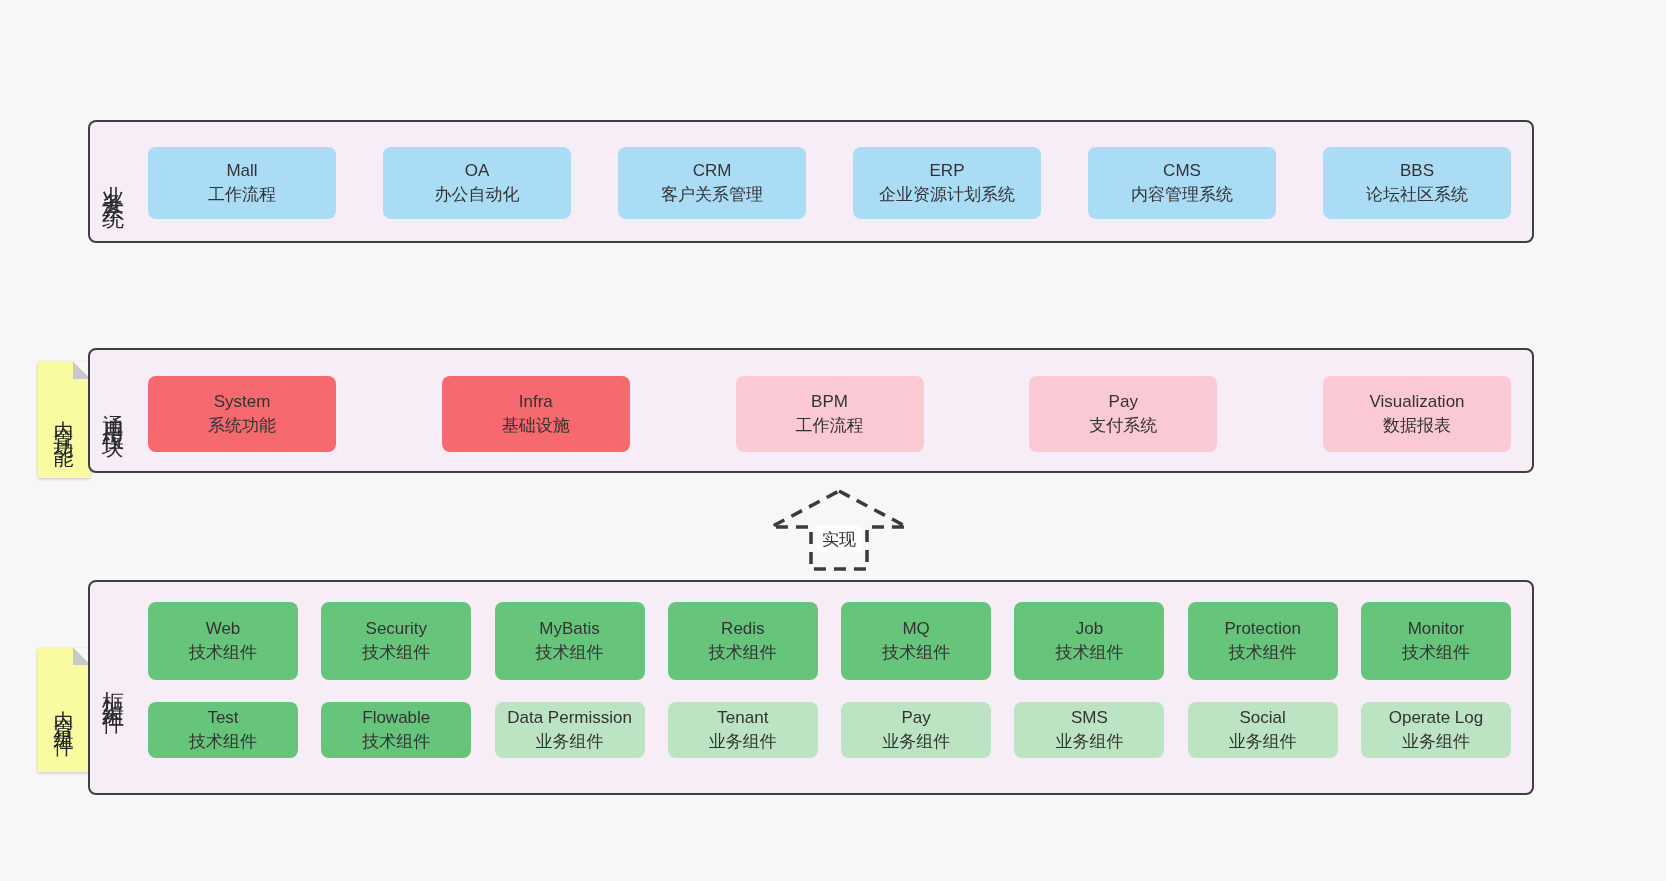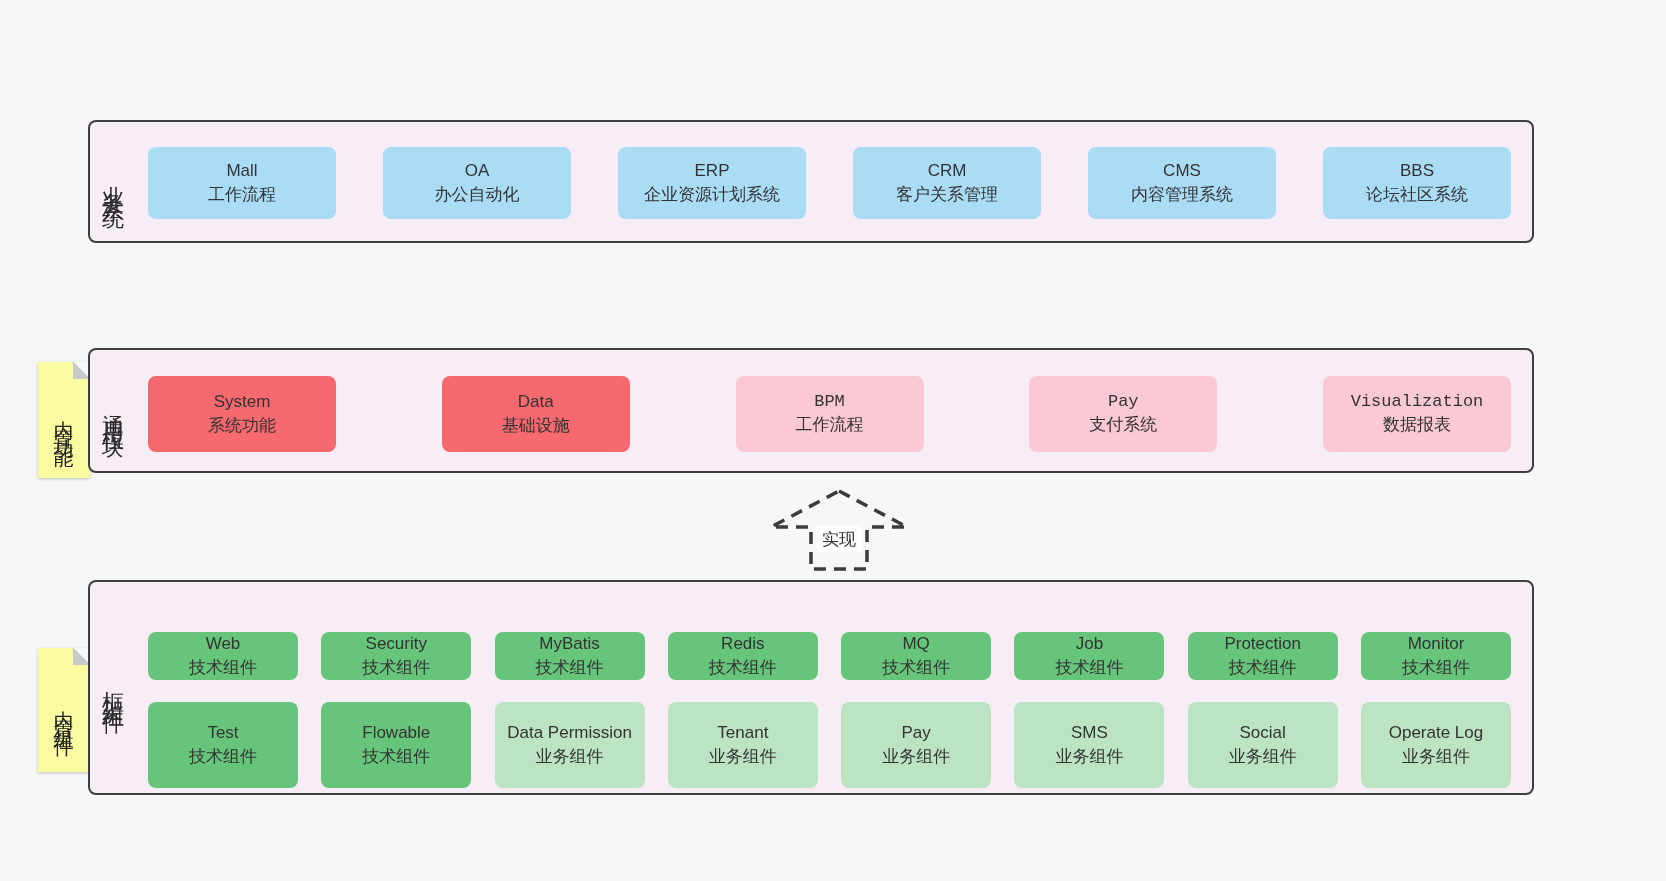--- a/index.html
+++ b/index.html
@@ -30,34 +30,34 @@
     white-space:nowrap;
   }
 
   
   .row{
     position:absolute;left:58px;right:21px;
     display:flex;justify-content:space-between;
   }
   #layer-business .r0{top:25px;height:72px;}
   #layer-modules .r0{top:26px;height:76px;gap:36px;}
-  #layer-components .r0{top:20px;height:78px;align-items:flex-end;}
-  #layer-components .r1{top:120px;height:86px;}
+  #layer-components .r0{top:20px;height:78px;}
+  #layer-components .r1{top:120px;height:56px;}
 
   .box{
     border-radius:8px;
     display:flex;flex-direction:column;align-items:center;justify-content:center;
     text-align:center;font-size:17px;line-height:1.42;color:var(--text-dark,#333);
     padding:0 14px;box-sizing:border-box;
   }
   .row.six .box{width:188px;}
   .row.eight .box{width:150px;padding:0 12px;}
   .box.blue{background:var(--node-blue,#aadcf6);}
   .box.red{background:var(--node-red,#f5696f);}
-  .box.pink{background:var(--node-pink,#fbc9d3);font-family:Liberation Mono, monospace;}
+  .box.pink{background:var(--node-pink,#fbc9d3);}
   .box.green{background:var(--node-green,#67c57b);}
   .box.green-light{background:var(--node-green-light,#bce4c3);text-align:right;}
 
   
   .sticky{
     position:absolute;left:38px;width:52px;
     background:var(--sticky-yellow,#fafaa0);
     z-index:1;
     display:flex;align-items:center;justify-content:center;
     box-shadow:0 1px 3px rgba(0,0,0,.22);
@@ -106,47 +106,47 @@
   <div class="row six r0">
         <div class="box blue">
           <div class="box-title">Mall</div>
           <div class="box-sub">工作流程</div>
         </div>
         <div class="box blue">
           <div class="box-title">OA</div>
           <div class="box-sub">办公自动化</div>
         </div>
         <div class="box blue">
+          <div class="box-title">CRM</div>
+          <div class="box-sub">客户关系管理</div>
+        </div>
+        <div class="box blue">
           <div class="box-title">ERP</div>
           <div class="box-sub">企业资源计划系统</div>
-        </div>
-        <div class="box blue">
-          <div class="box-title">CRM</div>
-          <div class="box-sub">客户关系管理</div>
         </div>
         <div class="box blue">
           <div class="box-title">CMS</div>
           <div class="box-sub">内容管理系统</div>
         </div>
         <div class="box blue">
           <div class="box-title">BBS</div>
           <div class="box-sub">论坛社区系统</div>
         </div>
       </div>
     </div>
 
   <div class="layer" id="layer-modules">
     <span class="layer-label">通用模块</span>
   <div class="row six r0">
         <div class="box red">
           <div class="box-title">System</div>
           <div class="box-sub">系统功能</div>
         </div>
         <div class="box red">
-          <div class="box-title">Data</div>
+          <div class="box-title">Infra</div>
           <div class="box-sub">基础设施</div>
         </div>
         <div class="box pink">
           <div class="box-title">BPM</div>
           <div class="box-sub">工作流程</div>
         </div>
         <div class="box pink">
           <div class="box-title">Pay</div>
           <div class="box-sub">支付系统</div>
         </div>

